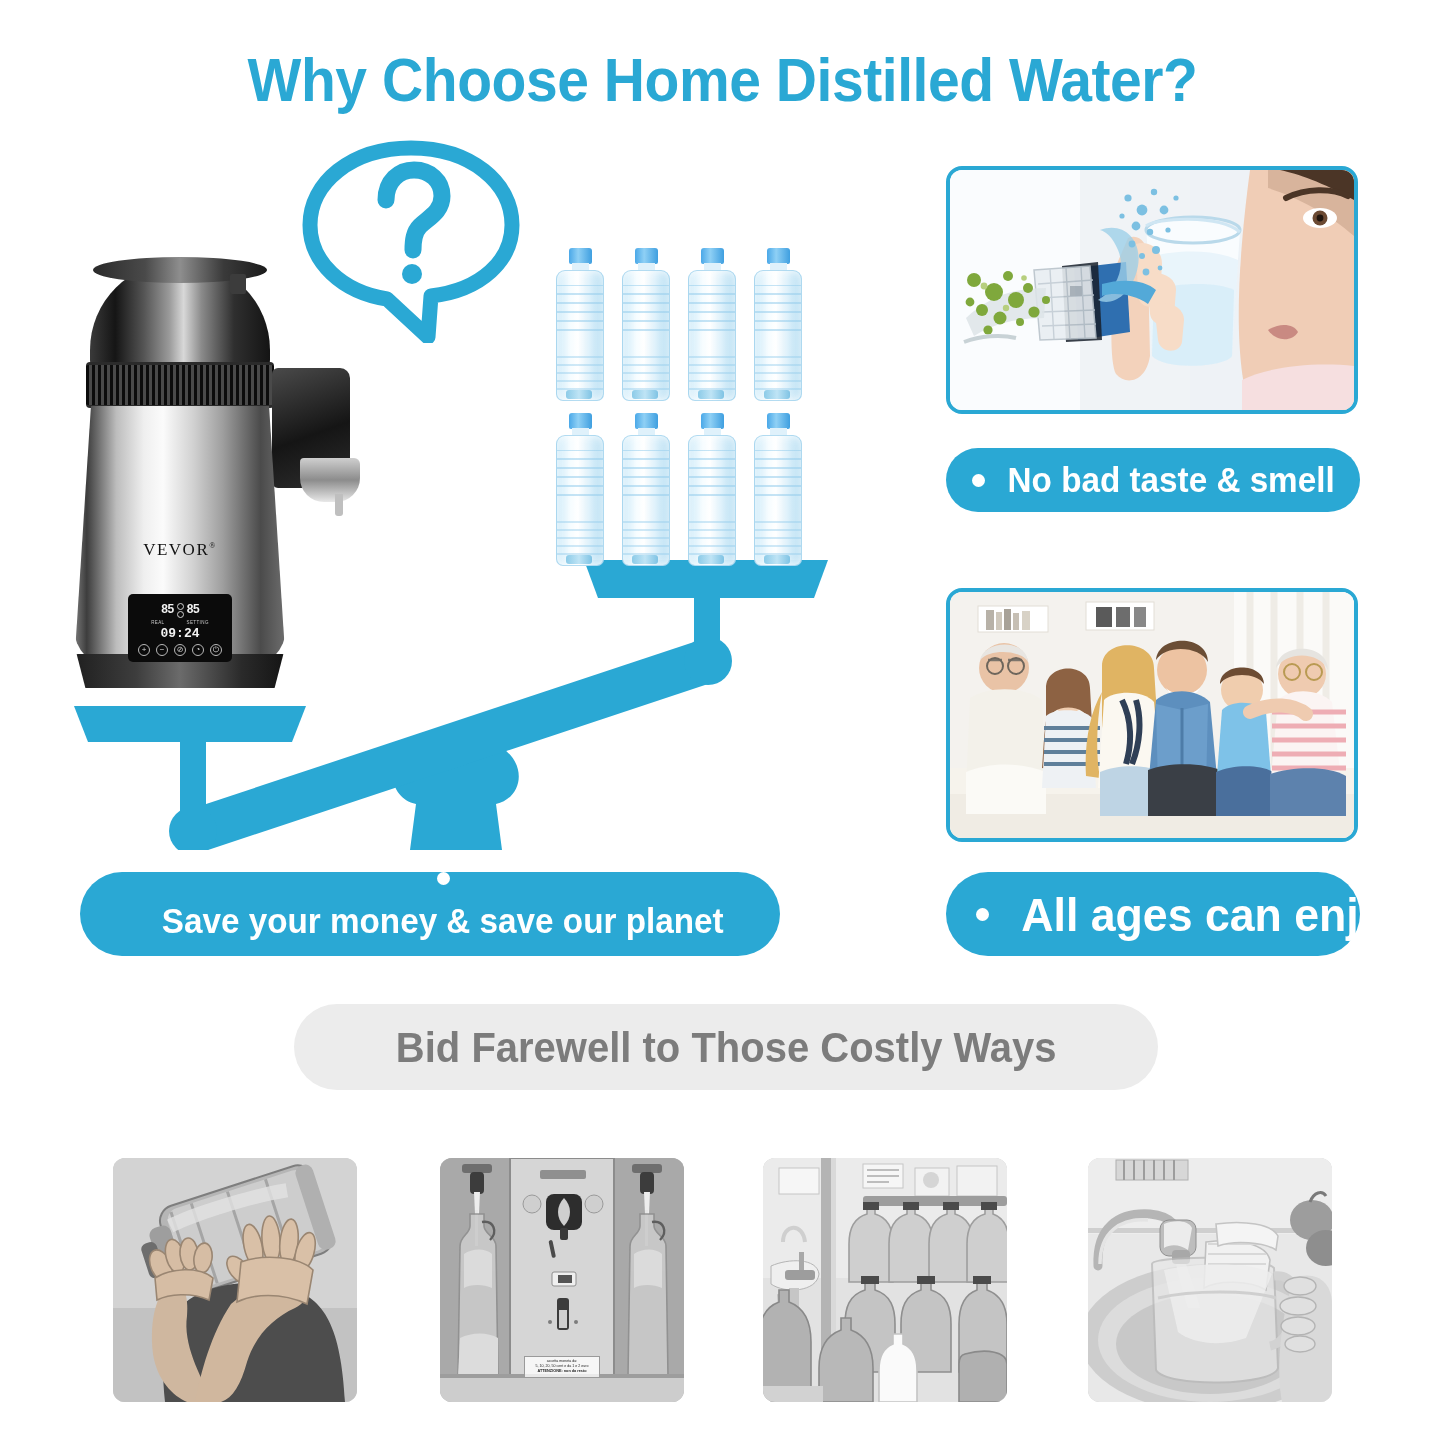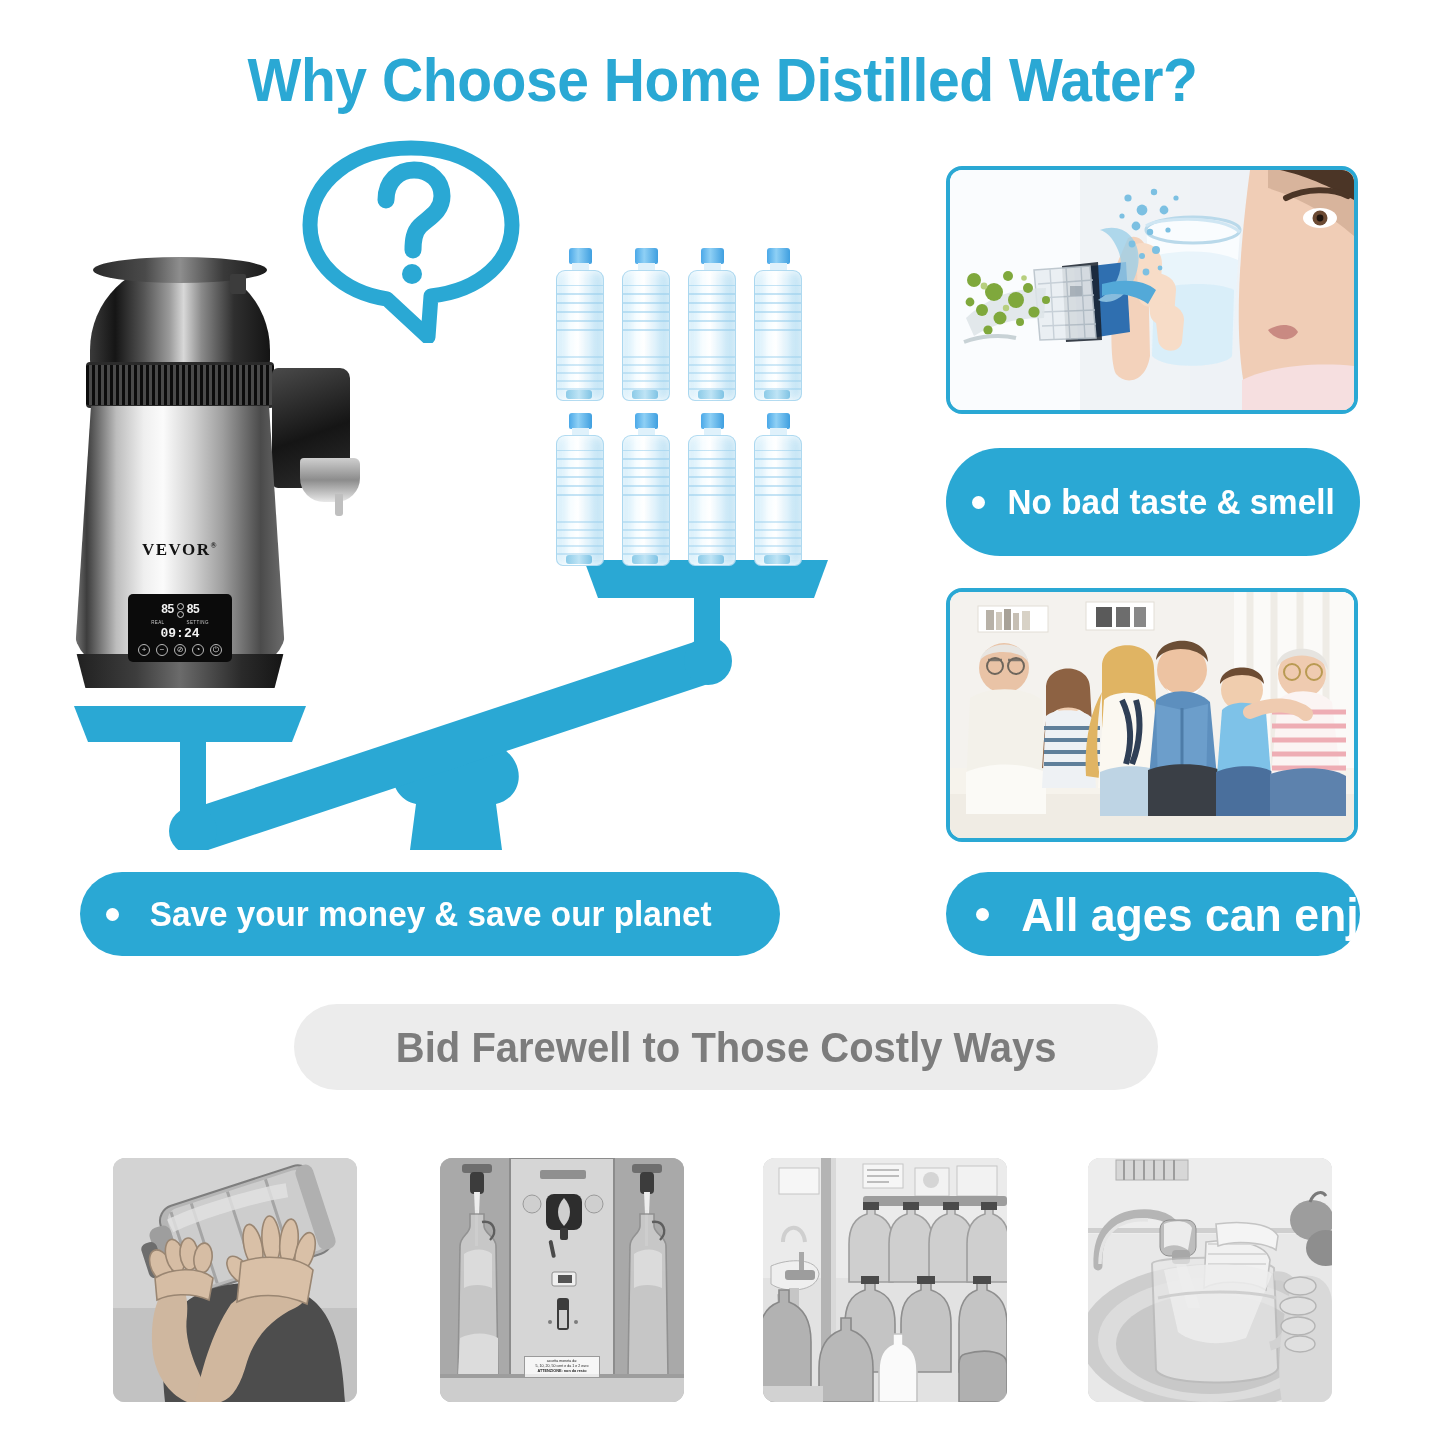--- a/index.html
+++ b/index.html
@@ -58,21 +58,21 @@
     background:linear-gradient(160deg,#4a4a4a,#151515 55%,#2e2e2e);
   }
   .dist-spout-lip {
     position:absolute; left:240px; top:196px; width:60px; height:44px;
     border-radius:4px 6px 24px 24px;
     background:linear-gradient(180deg,#cfcfcf,#8c8c8c 50%,#e8e8e8);
   }
   .dist-spout-tip { position:absolute; left:275px; top:232px; width:8px; height:22px; background:#bfbfbf; border-radius:0 0 3px 3px; }
   .dist-logo {
     position:absolute; left:14px; top:278px; width:212px; text-align:center;
-    font-size:17px; font-weight:bold; letter-spacing:1.5px; color:#121212;
+    font-size:17px; font-weight:normal; letter-spacing:1.5px; color:#121212;
     font-family:"Liberation Serif", serif;
   }
   
   .panel {
     position:absolute; left:68px; top:332px; width:104px; height:68px;
     background:#0b0b0b; border-radius:5px;
     padding:4px 0 0 0;
   }
   .panel-row1 { display:flex; align-items:center; justify-content:center; gap:3px; height:24px; }
   .p-num { font-family:"Liberation Mono", monospace; font-size:12px; color:#f2f2f2; font-weight:bold; letter-spacing:-1px; }
@@ -120,23 +120,23 @@
   #photo-family { left:946px; top:588px; width:412px; height:254px; }
 
   
   .pill {
     position:absolute; background:#2AA8D4; border-radius:60px;
     display:flex; align-items:center; color:#fff; font-weight:bold;
     font-family:"Liberation Sans", sans-serif;
   }
   .pill .dot { width:13px; height:13px; border-radius:50%; background:#fff; flex:none; }
   .pill .txt { white-space:nowrap; transform:scaleX(0.95); }
-  #pill-taste  { left:946px; top:448px; width:414px; height:108px; padding-left:26px; gap:14px; font-size:35px; }
+  #pill-taste  { left:946px; top:448px; width:414px; height:64px; padding-left:26px; gap:14px; font-size:35px; }
   #pill-ages   { left:946px; top:872px; width:414px; height:84px; padding-left:30px; gap:22px; font-size:47px; }
-  #pill-money  { left:80px;  top:872px; width:700px; height:84px; padding-left:26px; gap:16px; font-size:35px; }
+  #pill-money  { left:80px;  top:872px; width:700px; height:84px; padding-left:26px; gap:16px; font-size:35px;flex-direction:column; }
 
   
   #banner {
     position:absolute; left:294px; top:1004px; width:864px; height:86px;
     background:#ececec; border-radius:46px;
     display:flex; align-items:center; justify-content:center;
   }
   #banner .btxt {
     font-size:43px; font-weight:bold; color:#7c7c7c;
     transform:scaleX(0.93); white-space:nowrap;

